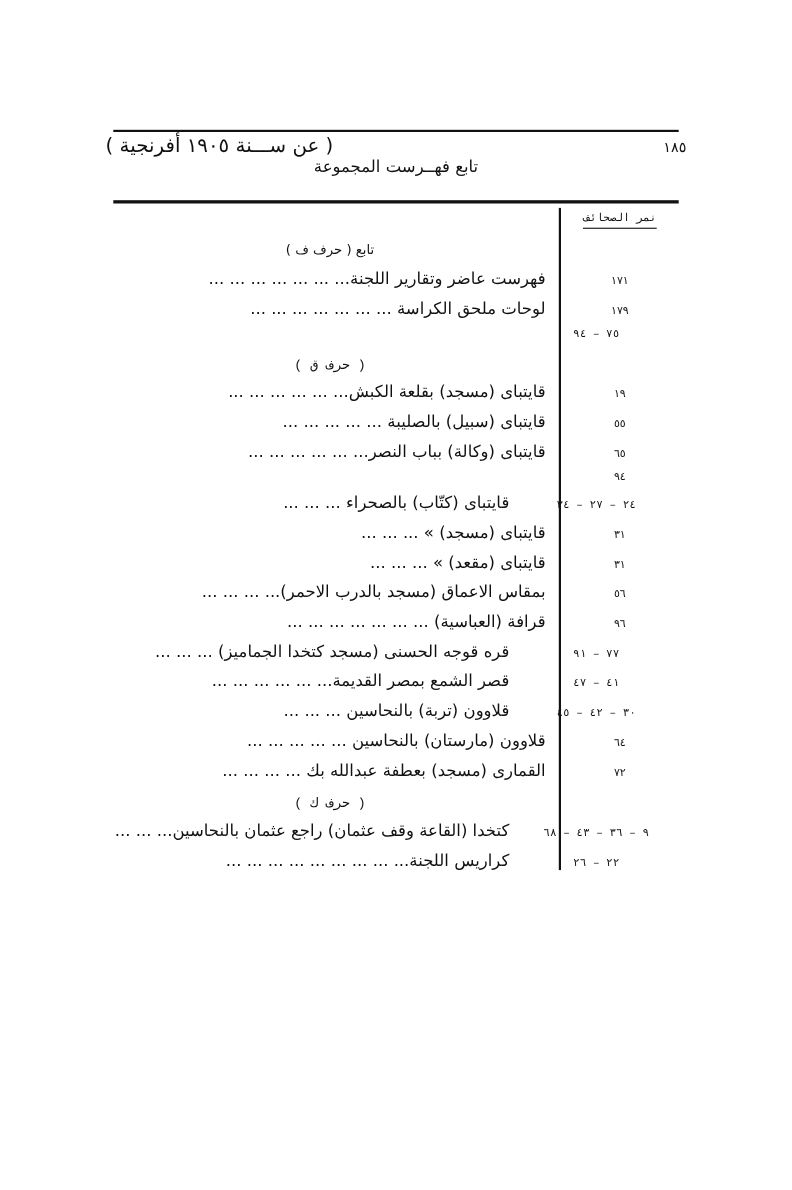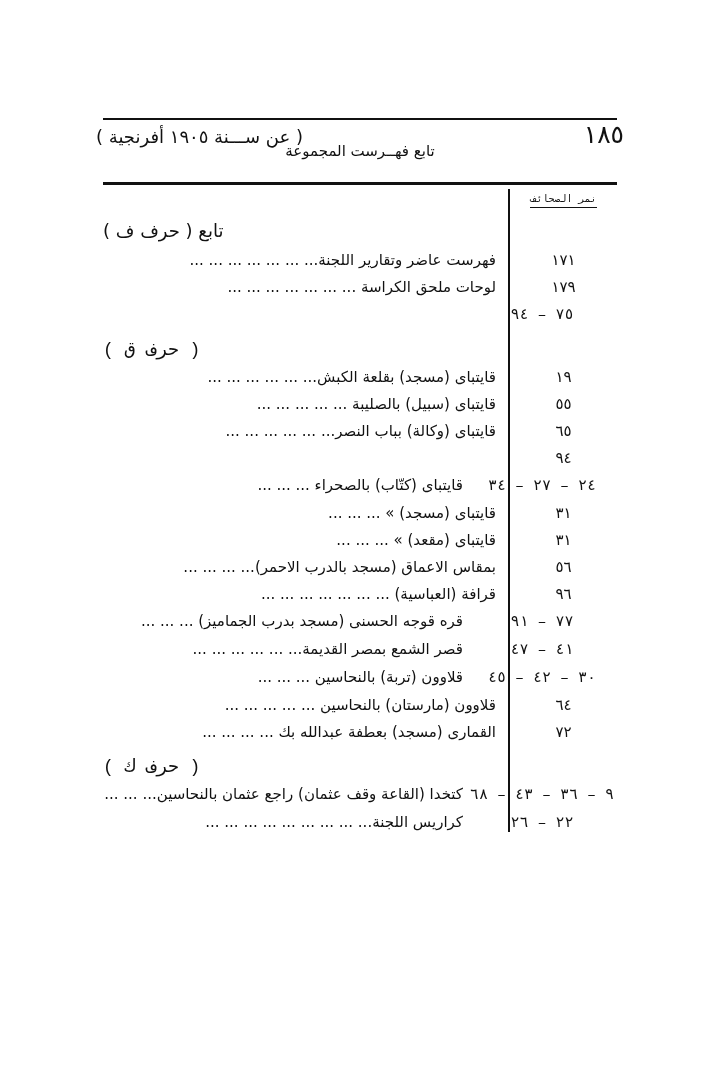--- a/index.html
+++ b/index.html
@@ -26,21 +26,21 @@
     position: absolute;
     top: 88px;
     left: 96px;
     right: 96px;
     display: flex;
     align-items: baseline;
     justify-content: space-between;
     direction: rtl;
   }
   .page-number {
-    font-size: 25px;
+    font-size: 13px;
     letter-spacing: 0.5px;
     margin-top: 32px;
   }
   .header-title {
     font-size: 18px;
     white-space: nowrap;
     letter-spacing: 0.5px;
     margin-top: 34px;
   }
   .header-rule {
@@ -104,41 +104,41 @@
     padding-top: 2px;
     font-family: Liberation Mono, monospace;
   }
   .colhead .num-col .underline {
     display: inline-block;
     border-bottom: 1.5px solid #111;
     padding-bottom: 2px;
   }
 
   .group-head {
-    text-align: left;
-    font-size: 18px;
+    text-align: center;
+    font-size: 12px;
     margin: 12px 0 10px 0;
     padding-right: 120px;
   }
   .group-head.sub {
     margin: 14px 0 8px 0;
     font-family: Liberation Mono, monospace;
   }
 
   .row {
     display: flex;
     direction: rtl;
     align-items: baseline;
     margin-bottom: 9px;
     font-size: 15px;
   }
   .row .num-col {
     width: 107px;
     text-align: center;
-    font-size: 15px;
+    font-size: 10px;
     letter-spacing: 0.5px;
     flex: 0 0 107px;
   }
   .row .entry-col {
     flex: 1 1 auto;
     padding-right: 14px;
     white-space: nowrap;
     overflow: hidden;
   }
   
@@ -220,21 +220,21 @@
           <div class="row">
             <div class="num-col">٥٦</div>
             <div class="entry-col">بمقاس الاعماق (مسجد بالدرب الاحمر)... ... ... ...</div>
           </div>
           <div class="row">
             <div class="num-col">٩٦</div>
             <div class="entry-col">قرافة (العباسية)   ... ... ... ... ... ... ...</div>
           </div>
           <div class="row wide">
             <div class="num-col">٧٧ – ٩١</div>
-            <div class="entry-col">قره قوجه الحسنى (مسجد بدرب الجماميز) ... ... ...</div>
+            <div class="entry-col">قره قوجه الحسنى (مسجد كتخدا الجماميز) ... ... ...</div>
           </div>
           <div class="row wide">
             <div class="num-col">٤١ – ٤٧</div>
             <div class="entry-col">قصر الشمع بمصر القديمة... ... ... ... ... ...</div>
           </div>
           <div class="row wide">
             <div class="num-col">٣٠ – ٤٢ – ٤٥</div>
             <div class="entry-col">قلاوون (تربة) بالنحاسين   ... ... ...</div>
           </div>
           <div class="row">

